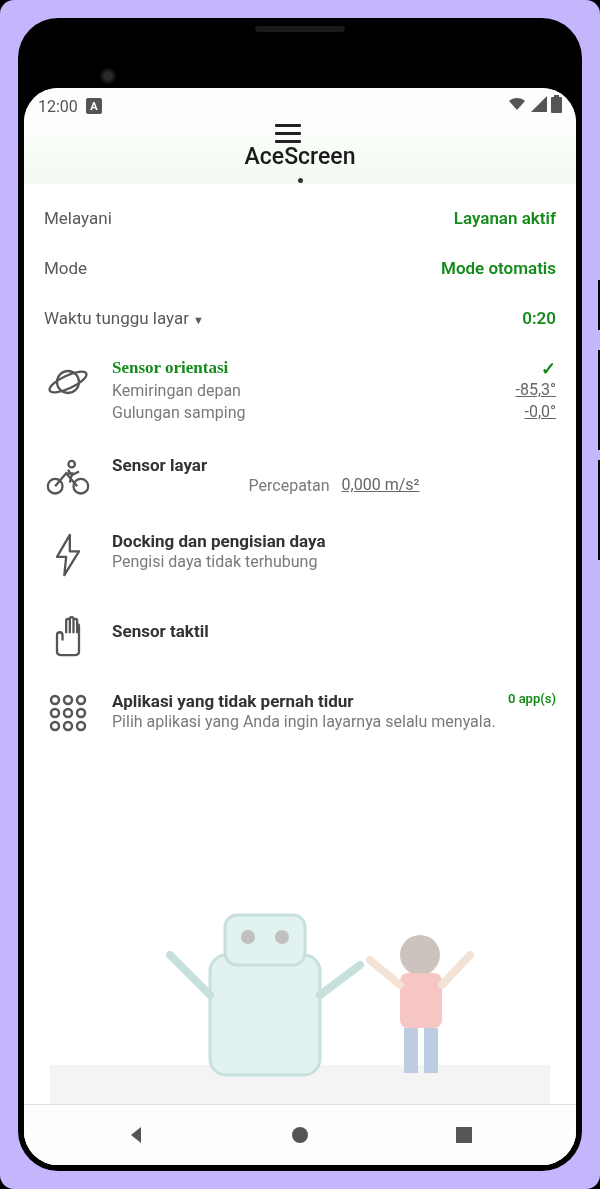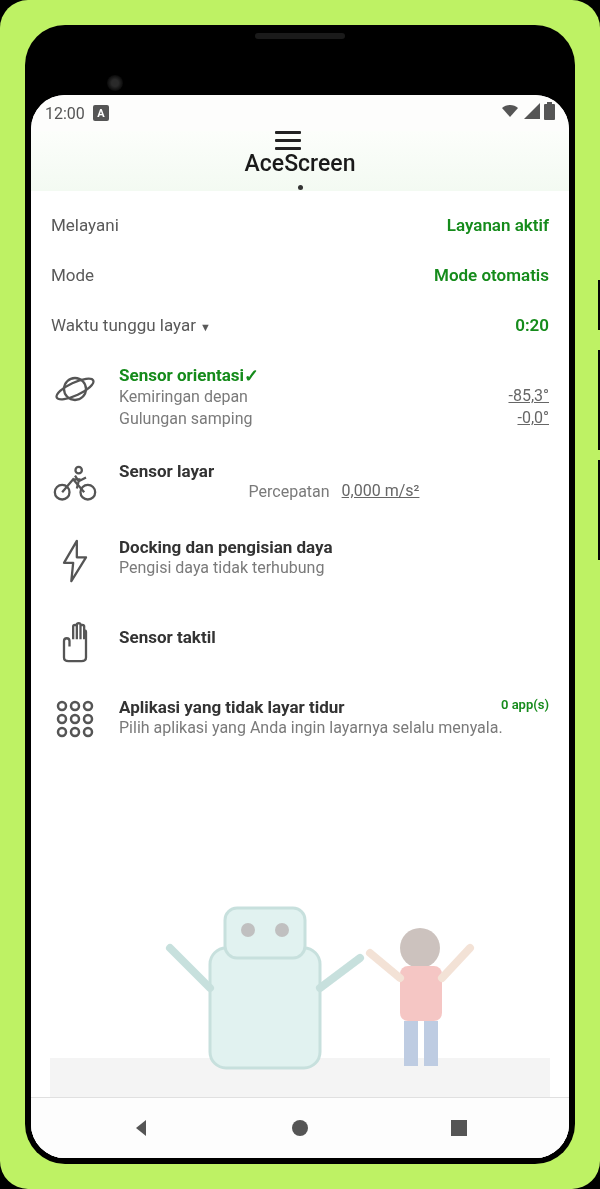--- a/index.html
+++ b/index.html
@@ -7,23 +7,23 @@
     font-family: -apple-system, BlinkMacSystemFont, 'Segoe UI', Roboto, sans-serif;
     background: #000;
     width: 600px;
     height: 1189px;
     position: relative;
     overflow: hidden;
   }
   .phone-frame {
     position: absolute;
     inset: 0;
-    background: #bef264;
-    border-radius: 28px;
-    padding: 25px;
+    background: #c4b5fd;
+    border-radius: 14px;
+    padding: 18px;
   }
   .phone-inner {
     width: 100%;
     height: 100%;
     background: #000;
     border-radius: 40px;
     position: relative;
     overflow: hidden;
     padding: 6px;
   }
@@ -237,21 +237,21 @@
         <div class="item">
           <div class="icon-box">
             <span>
               <svg width="44" height="44" viewBox="0 0 48 48" fill="none" stroke="#555" stroke-width="2.5">
                 <circle cx="24" cy="24" r="12"></circle>
                 <ellipse cx="24" cy="24" rx="22" ry="7" transform="rotate(-25 24 24)"></ellipse>
               </svg>
             </span>
           </div>
           <div class="item-body">
-            <div style="display:flex;">
+            <div style="display:flex;justify-content:space-between;font-family:Liberation Serif, serif;">
               <span class="item-title green">Sensor orientasi</span>
               <span class="check-green">✓</span>
             </div>
             <div style="display:flex;justify-content:space-between;">
               <span class="item-sub">Kemiringan depan</span>
               <span class="item-val-right">-85,3°</span>
             </div>
             <div style="display:flex;justify-content:space-between;">
               <span class="item-sub">Gulungan samping</span>
               <span class="item-val-right">-0,0°</span>
@@ -318,21 +318,21 @@
                   <circle cx="20" cy="20" r="4"></circle>
                   <circle cx="33" cy="20" r="4"></circle>
                 <circle cx="7" cy="33" r="4"></circle>
                   <circle cx="20" cy="33" r="4"></circle>
                   <circle cx="33" cy="33" r="4"></circle>
               </svg>
             </span>
           </div>
           <div class="item-body">
             <div style="display:flex;justify-content:space-between;">
-              <span class="item-title">Aplikasi yang tidak layar tidur</span>
+              <span class="item-title">Aplikasi yang tidak pernah tidur</span>
               <span class="count-green">0 app(s)</span>
             </div>
             <div class="item-sub">Pilih aplikasi yang Anda ingin layarnya selalu menyala.</div>
           </div>
         </div>
 
         <div class="bottom-illustration">
           <svg width="100%" height="100%" viewBox="0 0 500 200">
             <rect x="0" y="160" width="500" height="40" fill="#dedede"></rect>
 

